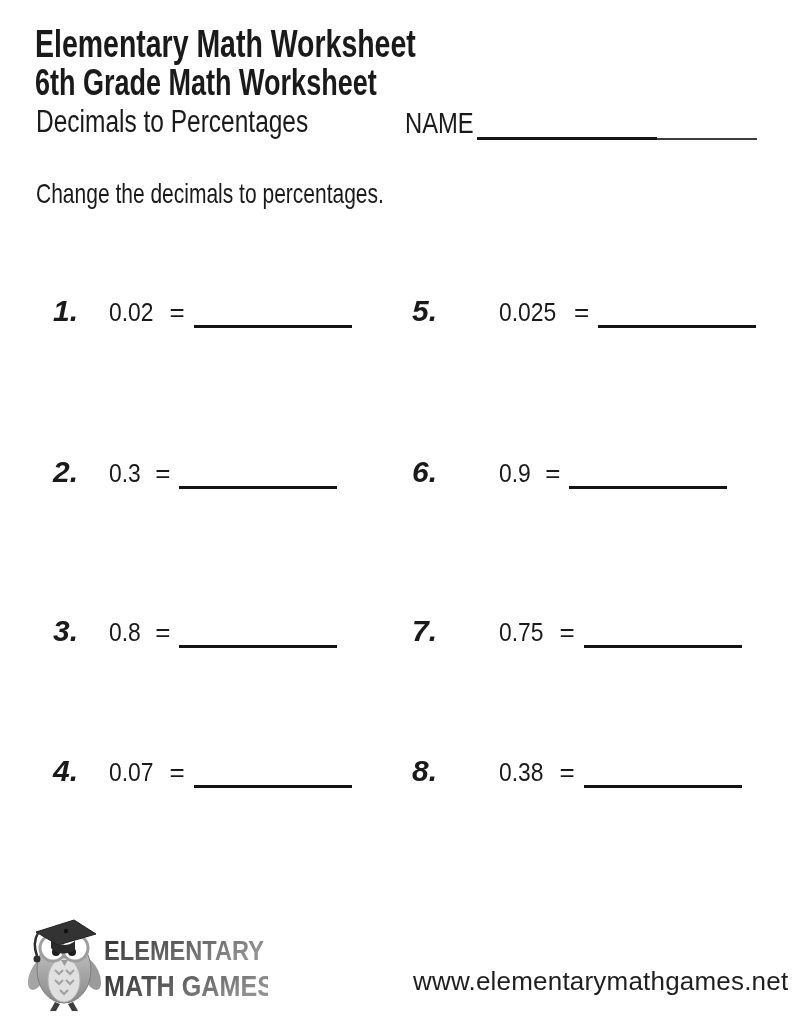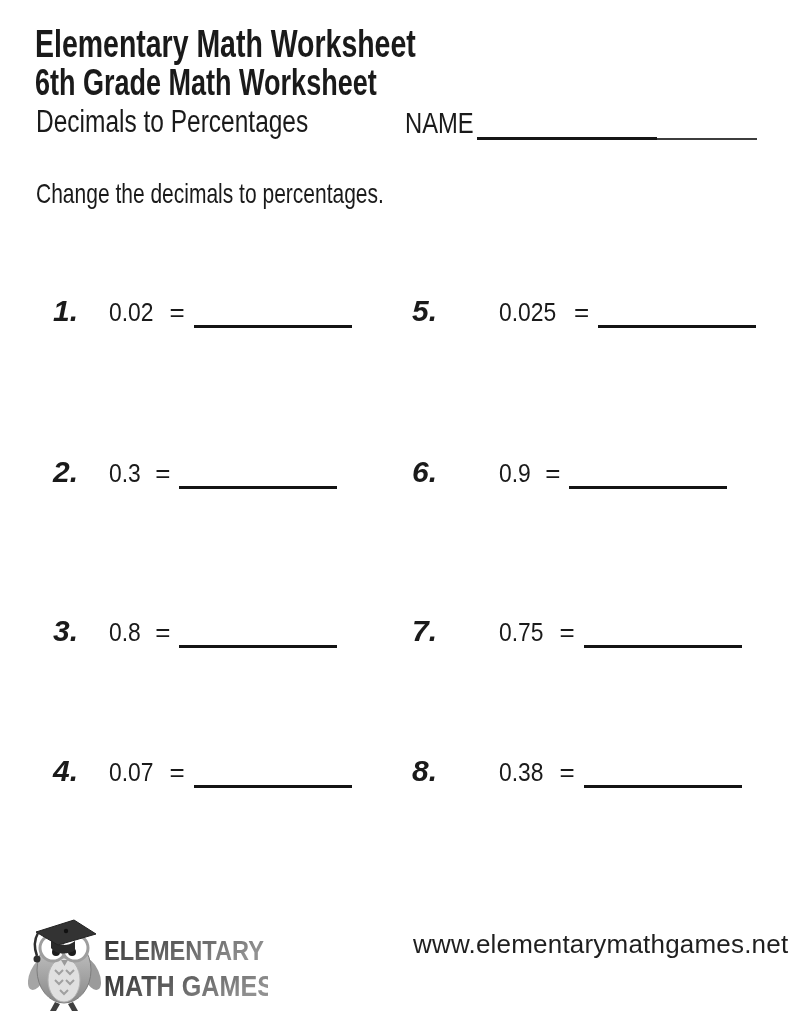--- a/index.html
+++ b/index.html
@@ -76,21 +76,21 @@
     width: 158px; height: 0;
     border-bottom: 3px solid #141414;
     margin-left: 9px;
     transform: translateY(7px);
   }
 
   
   .logo-svg { position: absolute; left: 28px; top: 914px; }
   svg text { font-family: "Liberation Sans", sans-serif; }
   .website {
-    left: 413px; top: 931px;
+    left: 413px; top: 968px;
     font-size: 26px; font-weight: 400; color: #1f1f1f;
     letter-spacing: 0.2px;
   }
 </style>
 </head>
 <body>
 
 <div class="page">
 
   <div class="abs title1">Elementary Math Worksheet</div>

